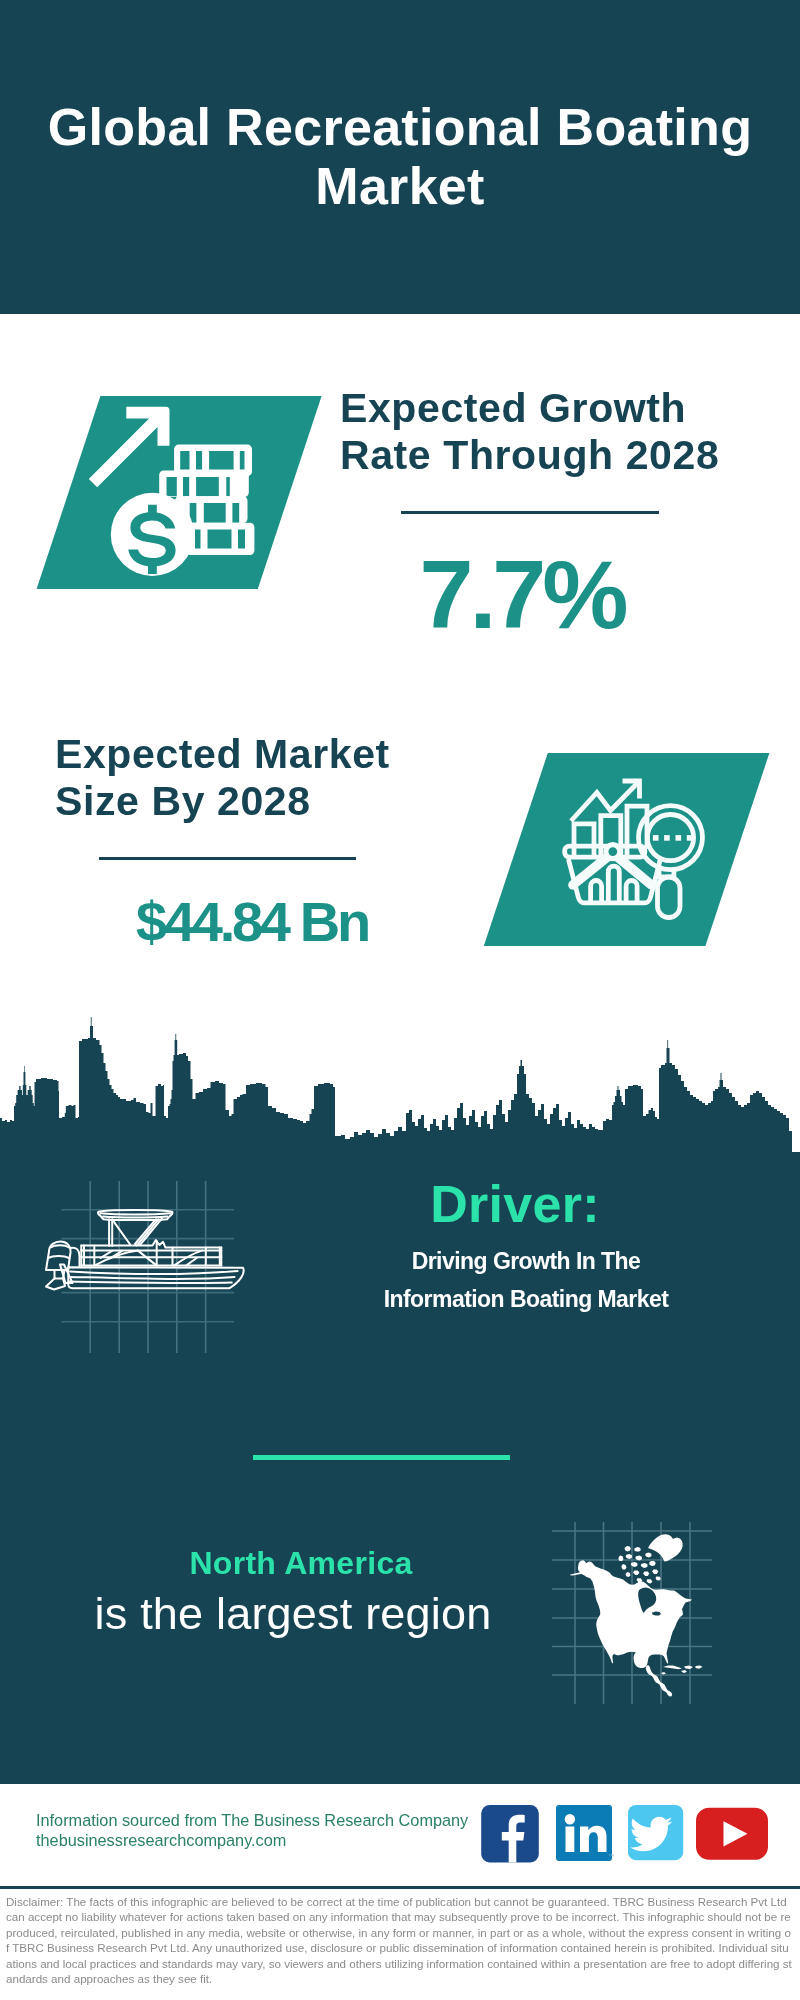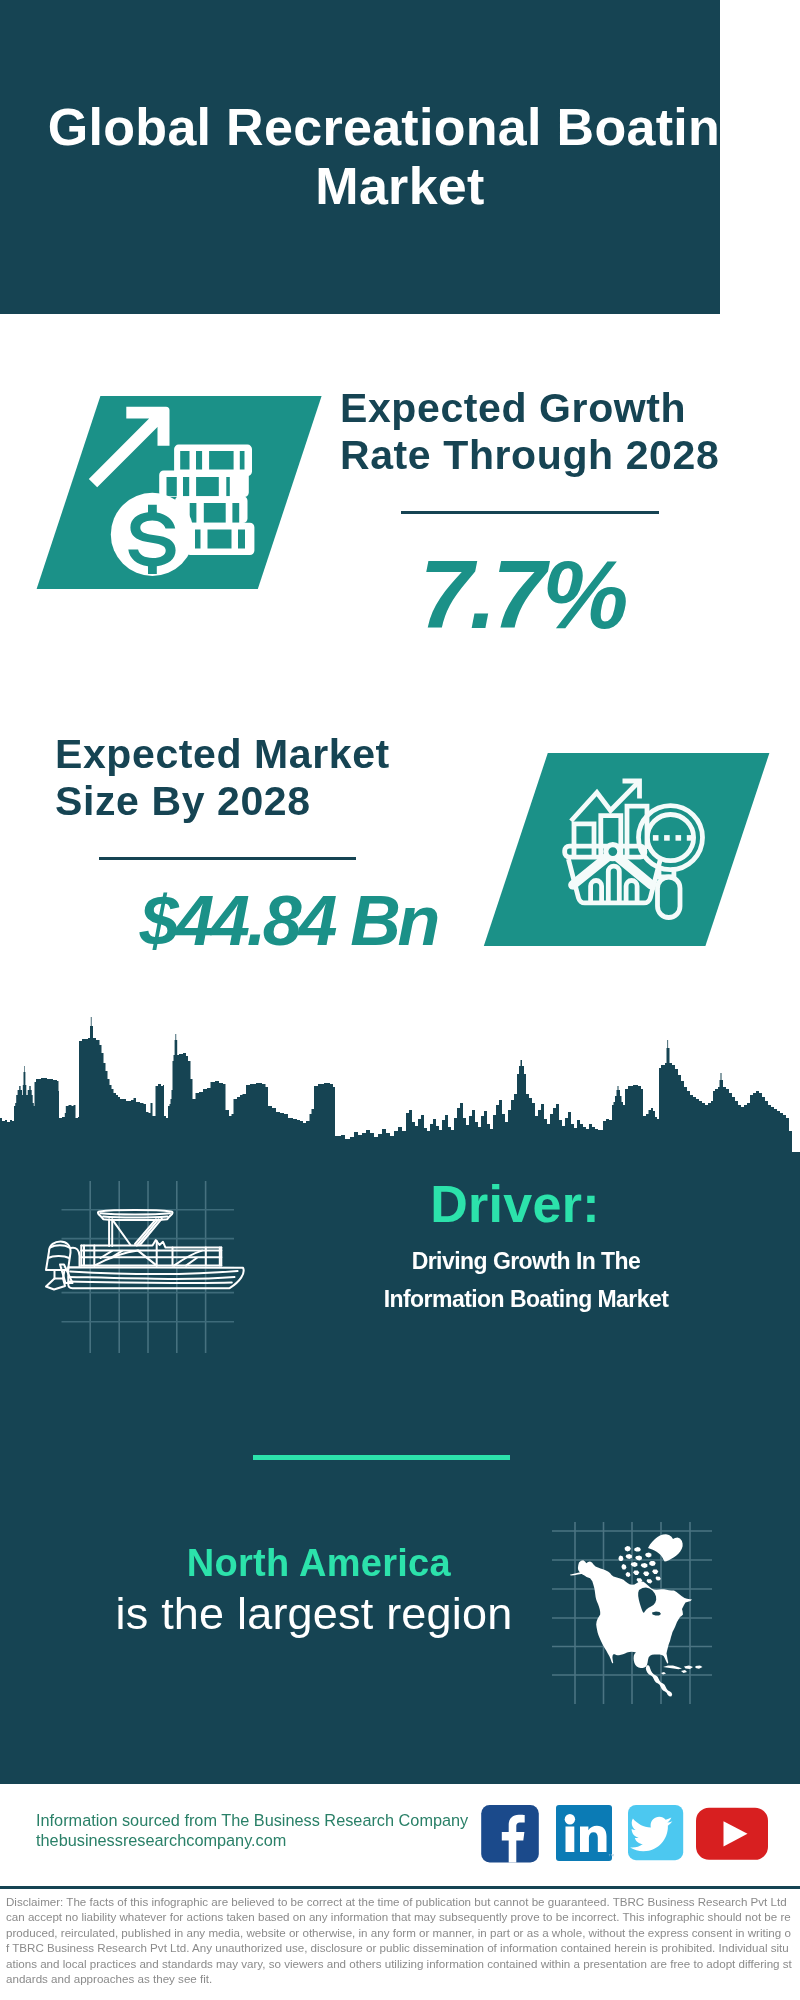--- a/index.html
+++ b/index.html
@@ -1,26 +1,26 @@
 <!DOCTYPE html>
 <html><head>
 <meta charset="utf-8">
 <style>
   html,body{margin:0;padding:0;}
   body{width:800px;height:2000px;background:#ffffff;font-family:"Liberation Sans",sans-serif;overflow:hidden;}
   .page{position:relative;width:800px;height:2000px;background:#fff;}
 
   
-  .hdr{position:absolute;left:0;top:0;width:720px;height:314px;background:#164453;}
+  .hdr{position:absolute;left:0;top:0;width:800px;height:314px;background:#164453;}
   .hdr-title{position:absolute;left:40px;top:98px;width:720px;text-align:center;color:#fff;
              font-size:52px;font-weight:bold;line-height:58.5px;letter-spacing:0.3px;}
   .stat-label{position:absolute;color:#164453;font-size:41px;font-weight:bold;
               line-height:47px;letter-spacing:0.6px;text-align:left;}
   .stat-rule{position:absolute;height:3px;background:#164453;}
-  .stat-value{position:absolute;color:#1b9188;font-weight:bold;text-align:center;font-style:italic;}
+  .stat-value{position:absolute;color:#1b9188;font-weight:bold;text-align:center;}
 
   
   .dark{position:absolute;left:0;width:800px;background:#164453;}
   .skyline{position:absolute;left:0;width:800px;}
 
   
   .drv-head{position:absolute;color:#2ce2ab;font-size:33px;font-weight:bold;text-align:center;letter-spacing:0.3px;}
   .drv-body{position:absolute;color:#fff;font-size:26px;font-weight:bold;line-height:36px;text-align:center;letter-spacing:0.2px;}
   .sep{position:absolute;height:4px;background:#2ce2ab;}
 
@@ -89,21 +89,21 @@
     <div>Rate Through 2028</div>
   </div>
   <div class="stat-rule" style="left:401px;top:511px;width:258px;"></div>
   <div class="stat-value" style="left:326px;top:546px;width:392px;font-size:97px;line-height:97px;letter-spacing:-4px;">7.7%</div>
 
   <div class="stat-label" style="left:55px;top:731px;width:400px;">
     <div>Expected Market</div>
     <div>Size By 2028</div>
   </div>
   <div class="stat-rule" style="left:99px;top:857px;width:257px;"></div>
-  <div class="stat-value" style="left:39px;top:883px;width:398px;font-size:70px;line-height:77px;letter-spacing:-3.3px;text-align:right;">$44.84 Bn</div>
+  <div class="stat-value" style="left:53px;top:883px;width:398px;font-size:56px;line-height:77px;letter-spacing:-3.3px;">$44.84 Bn</div>
 
   <svg class="icon-svg" style="position:absolute;left:477px;top:749px;" width="300" height="202" viewBox="0 0 300 202">
     <polygon points="70.8,4 292.4,4 228.4,197 6.8,197" fill="#1b9188"></polygon>
     <g fill="none" stroke="#f4fbfa" stroke-width="4.8" stroke-linecap="butt" stroke-linejoin="miter">
 
       <polyline points="94.0,72.0 119.9,43.5 133.5,61.5 161.5,33.0"></polyline>
       <polyline points="145.5,32.0 162.5,32.0 162.5,49.5"></polyline>
 
       <polyline points="97.0,108.5 97.0,74.8 117.0,74.8 117.0,108.5"></polyline>
       <polyline points="123.8,108.5 123.8,66.6 143.8,66.6 143.8,108.5"></polyline>
@@ -214,22 +214,22 @@
   </svg>
 
   <div class="drv-head" style="left:395px;top:1184px;width:240px;font-size:52px;line-height:41px;">Driver:</div>
   <div class="drv-body" style="left:290px;top:1243px;width:472px;font-size:23px;line-height:37.5px;letter-spacing:-0.55px;">
     <div>Driving Growth In The</div>
     <div>Information Boating Market</div>
   </div>
 
   <div class="sep" style="left:253px;top:1455px;width:257px;height:5px;"></div>
 
-  <div class="reg-head" style="left:151px;top:1542px;width:300px;font-size:38px;line-height:42px;text-align:right;">North America</div>
-  <div class="reg-body" style="left:93px;top:1589px;width:400px;font-size:45px;line-height:49.5px;margin-left:21px;">
+  <div class="reg-head" style="left:151px;top:1542px;width:300px;font-size:32px;line-height:42px;">North America</div>
+  <div class="reg-body" style="left:93px;top:1589px;width:400px;font-size:45px;line-height:49.5px;">
     <div>is the largest region</div>
   </div>
 
   <svg class="na-map" style="position:absolute;left:552px;top:1518px;" width="160" height="190" viewBox="0 0 160 190">
     <g stroke="#4b7482" stroke-width="1.6" fill="none">
       <line x1="23.0" y1="4" x2="23.0" y2="186"></line>
       <line x1="51.5" y1="4" x2="51.5" y2="186"></line>
       <line x1="80.0" y1="4" x2="80.0" y2="186"></line>
       <line x1="109.0" y1="4" x2="109.0" y2="186"></line>
       <line x1="138.0" y1="4" x2="138.0" y2="186"></line>

